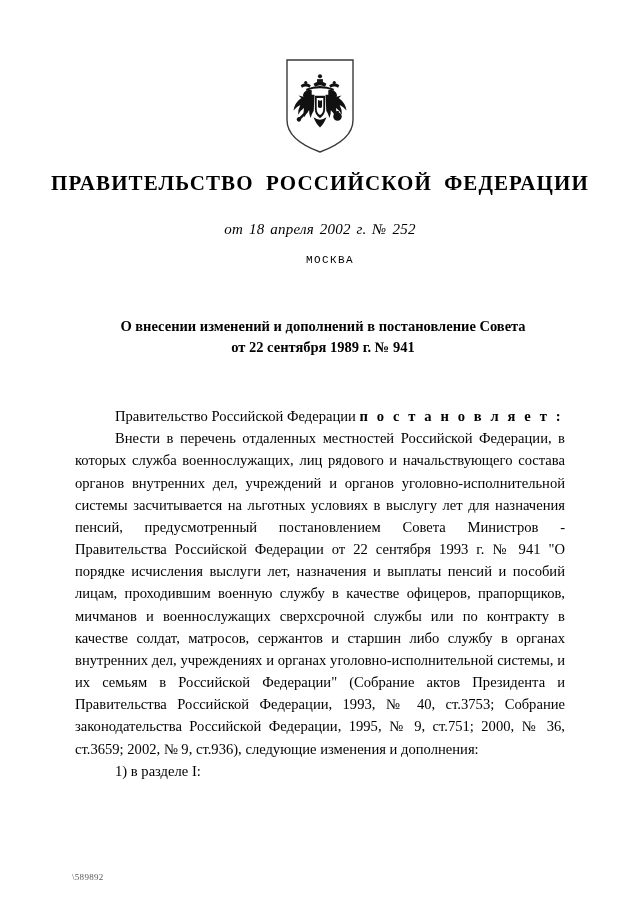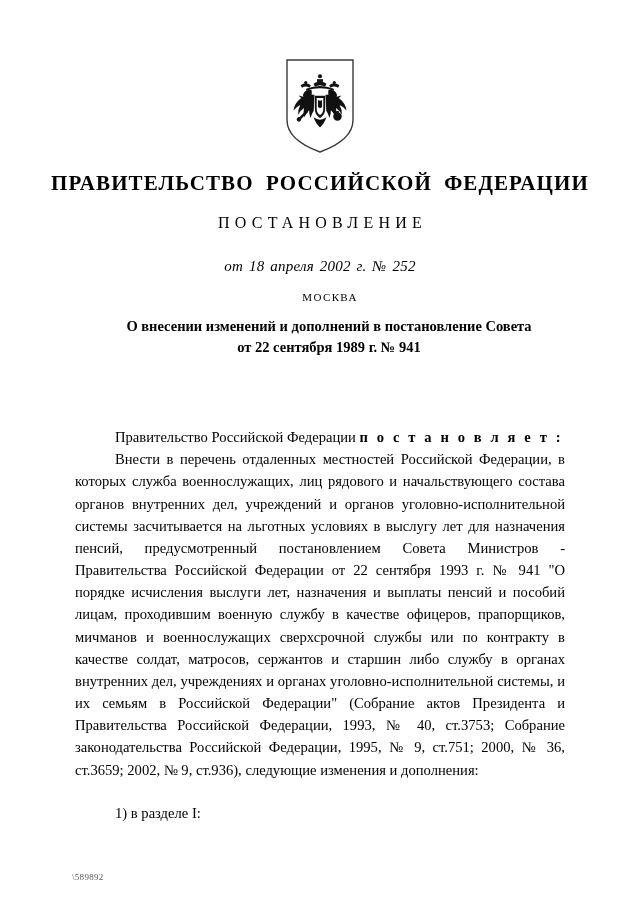--- a/index.html
+++ b/index.html
@@ -66,26 +66,27 @@
     font-size: 15px;
     letter-spacing: 0.2px;
     word-spacing: 2px;
     font-style: italic;
   }
   .doc-city {
     margin-top: 16px;
     font-size: 11px;
     letter-spacing: 1.4px;
     padding-left: 20px;
+    font-family: Liberation Mono, monospace;
   }
 
   
   .title-block {
     position: absolute;
-    left: 104px;
+    left: 98px;
     width: 450px;
     top: 316px;
     text-align: center;
     font-weight: bold;
     font-size: 14.5px;
     line-height: 1.45;
   }
 
   
   .body-block {
@@ -97,21 +98,20 @@
     line-height: 1.52;
     text-align: justify;
     text-justify: inter-word;
   }
   .body-block p {
     margin: 0;
     text-indent: 40px;
   }
   .body-block p.last-line-natural {
     text-align-last: left;
-    margin-top: 21px;
   }
   .spaced-bold {
     font-weight: bold;
     letter-spacing: 2.6px;
   }
 
   
   .footer-stamp {
     position: absolute;
     left: 72px;
@@ -164,21 +164,20 @@
           <path d="M17.6,7.6 h2.8 v2.4 h-2.8 z"></path>
 
           <path d="M-7,14.5 q7,5.4 14,0 q-2.6,7.4 -7,11 q-4.4,-3.6 -7,-11 z"></path>
         </g>
       </svg>
     </div>
   </div>
 
   <div class="head-block">
     <div class="doc-org">ПРАВИТЕЛЬСТВО РОССИЙСКОЙ ФЕДЕРАЦИИ</div>
-    <div class="doc-type">ПОСТАНОВЛЕНИЕ</div>
     <div class="doc-date">от  18 апреля 2002 г.  № 252</div>
     <div class="doc-city">МОСКВА</div>
   </div>
 
   <div class="title-block">
     <div>О внесении изменений и дополнений в постановление Совета</div>
     <div>от 22 сентября 1989 г. № 941</div>
   </div>
 
   <div class="body-block">

